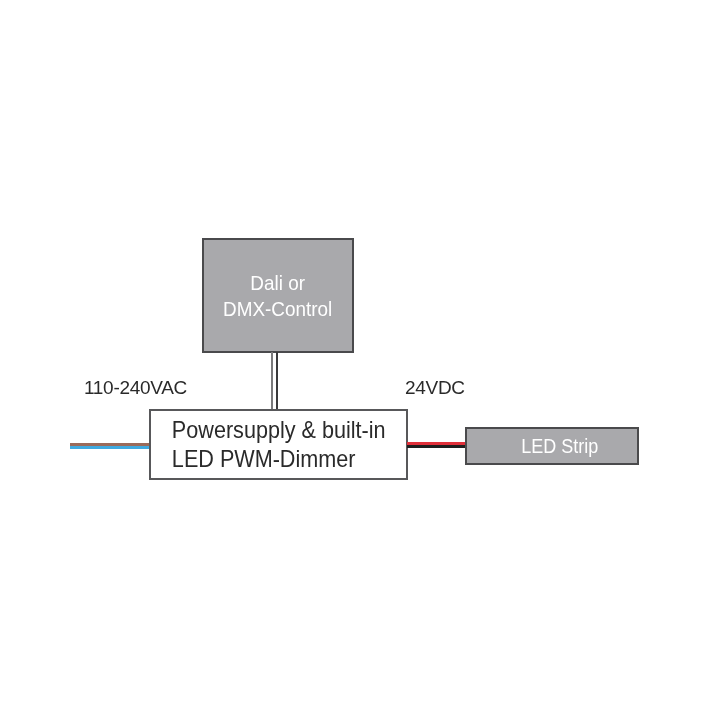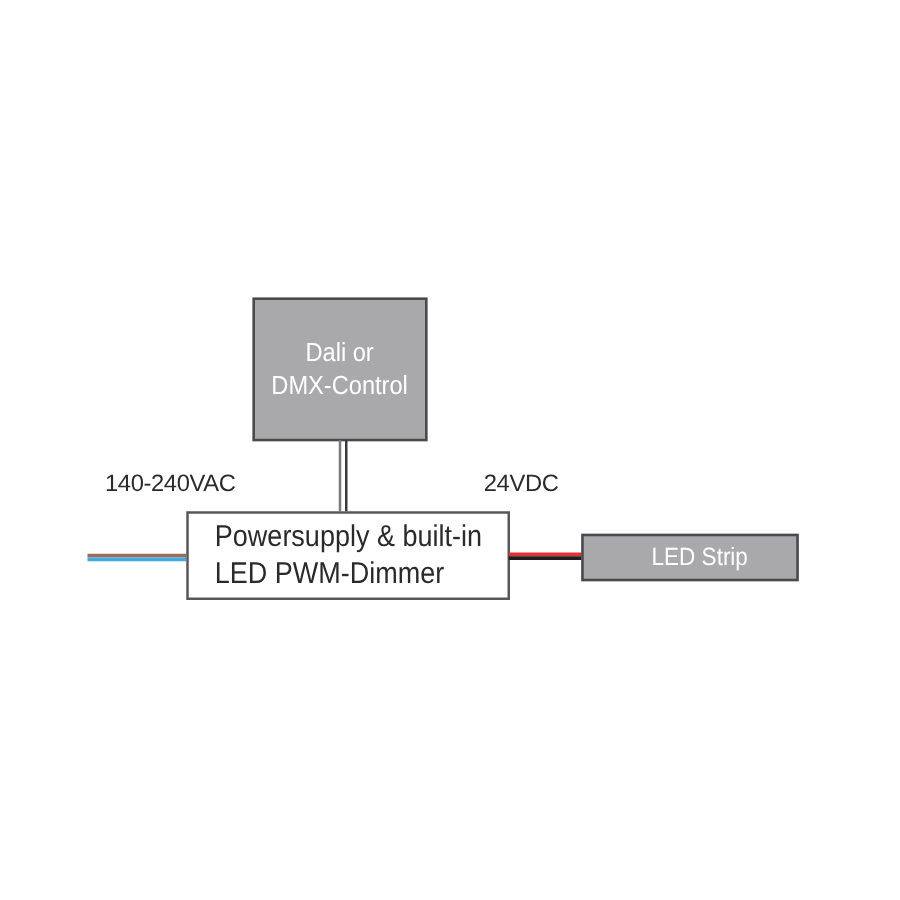--- a/index.html
+++ b/index.html
@@ -29,33 +29,33 @@
       letter-spacing: -0.3px;
     }
     .wire { height: 3px; }
     .vwire { width: 2px; }
     .txt { display: inline-block; line-height: 1.2; }
     .cond { display: inline-block; transform: scaleX(0.9); transform-origin: center; }
   </style>
 </head>
 <body>
 
-<div class="abs gray-box" style="left:202px; top:238px; width:140px; height:115px; font-size:21px; transform:none;">
+<div class="abs gray-box" style="left:202px; top:238px; width:152px; height:115px; font-size:21px; transform:none;">
   <div class="cond">
     <div class="txt">Dali or</div><br>
     <div class="txt">DMX-Control</div>
   </div>
 </div>
 
 <div class="abs vwire" style="left:271px; top:352px; height:58px; background:#7a7a7c;"></div>
 <div class="abs vwire" style="left:276px; top:352px; height:58px; background:#3a3a3c;"></div>
 
-<div class="abs label" style="left:84px; top:377px;">140-240VAC</div>
+<div class="abs label" style="left:84px; top:377px;">110-240VAC</div>
 
-<div class="abs label" style="left:387px; top:377px;">24VDC</div>
+<div class="abs label" style="left:405px; top:377px;">24VDC</div>
 
 <div class="abs wire" style="left:70px; top:443px; width:80px; height:3px; background:#9a6a5a;"></div>
 <div class="abs wire" style="left:70px; top:446px; width:80px; height:3px; background:#3fa9e0;"></div>
 
 <div class="abs white-box" style="left:149px; top:409px; width:259px; height:71px; font-size:24px;">
   <div class="cond" style="text-align:left;">
     <div class="txt">Powersupply &amp; built-in</div><br>
     <div class="txt">LED PWM-Dimmer</div>
   </div>
 </div>

